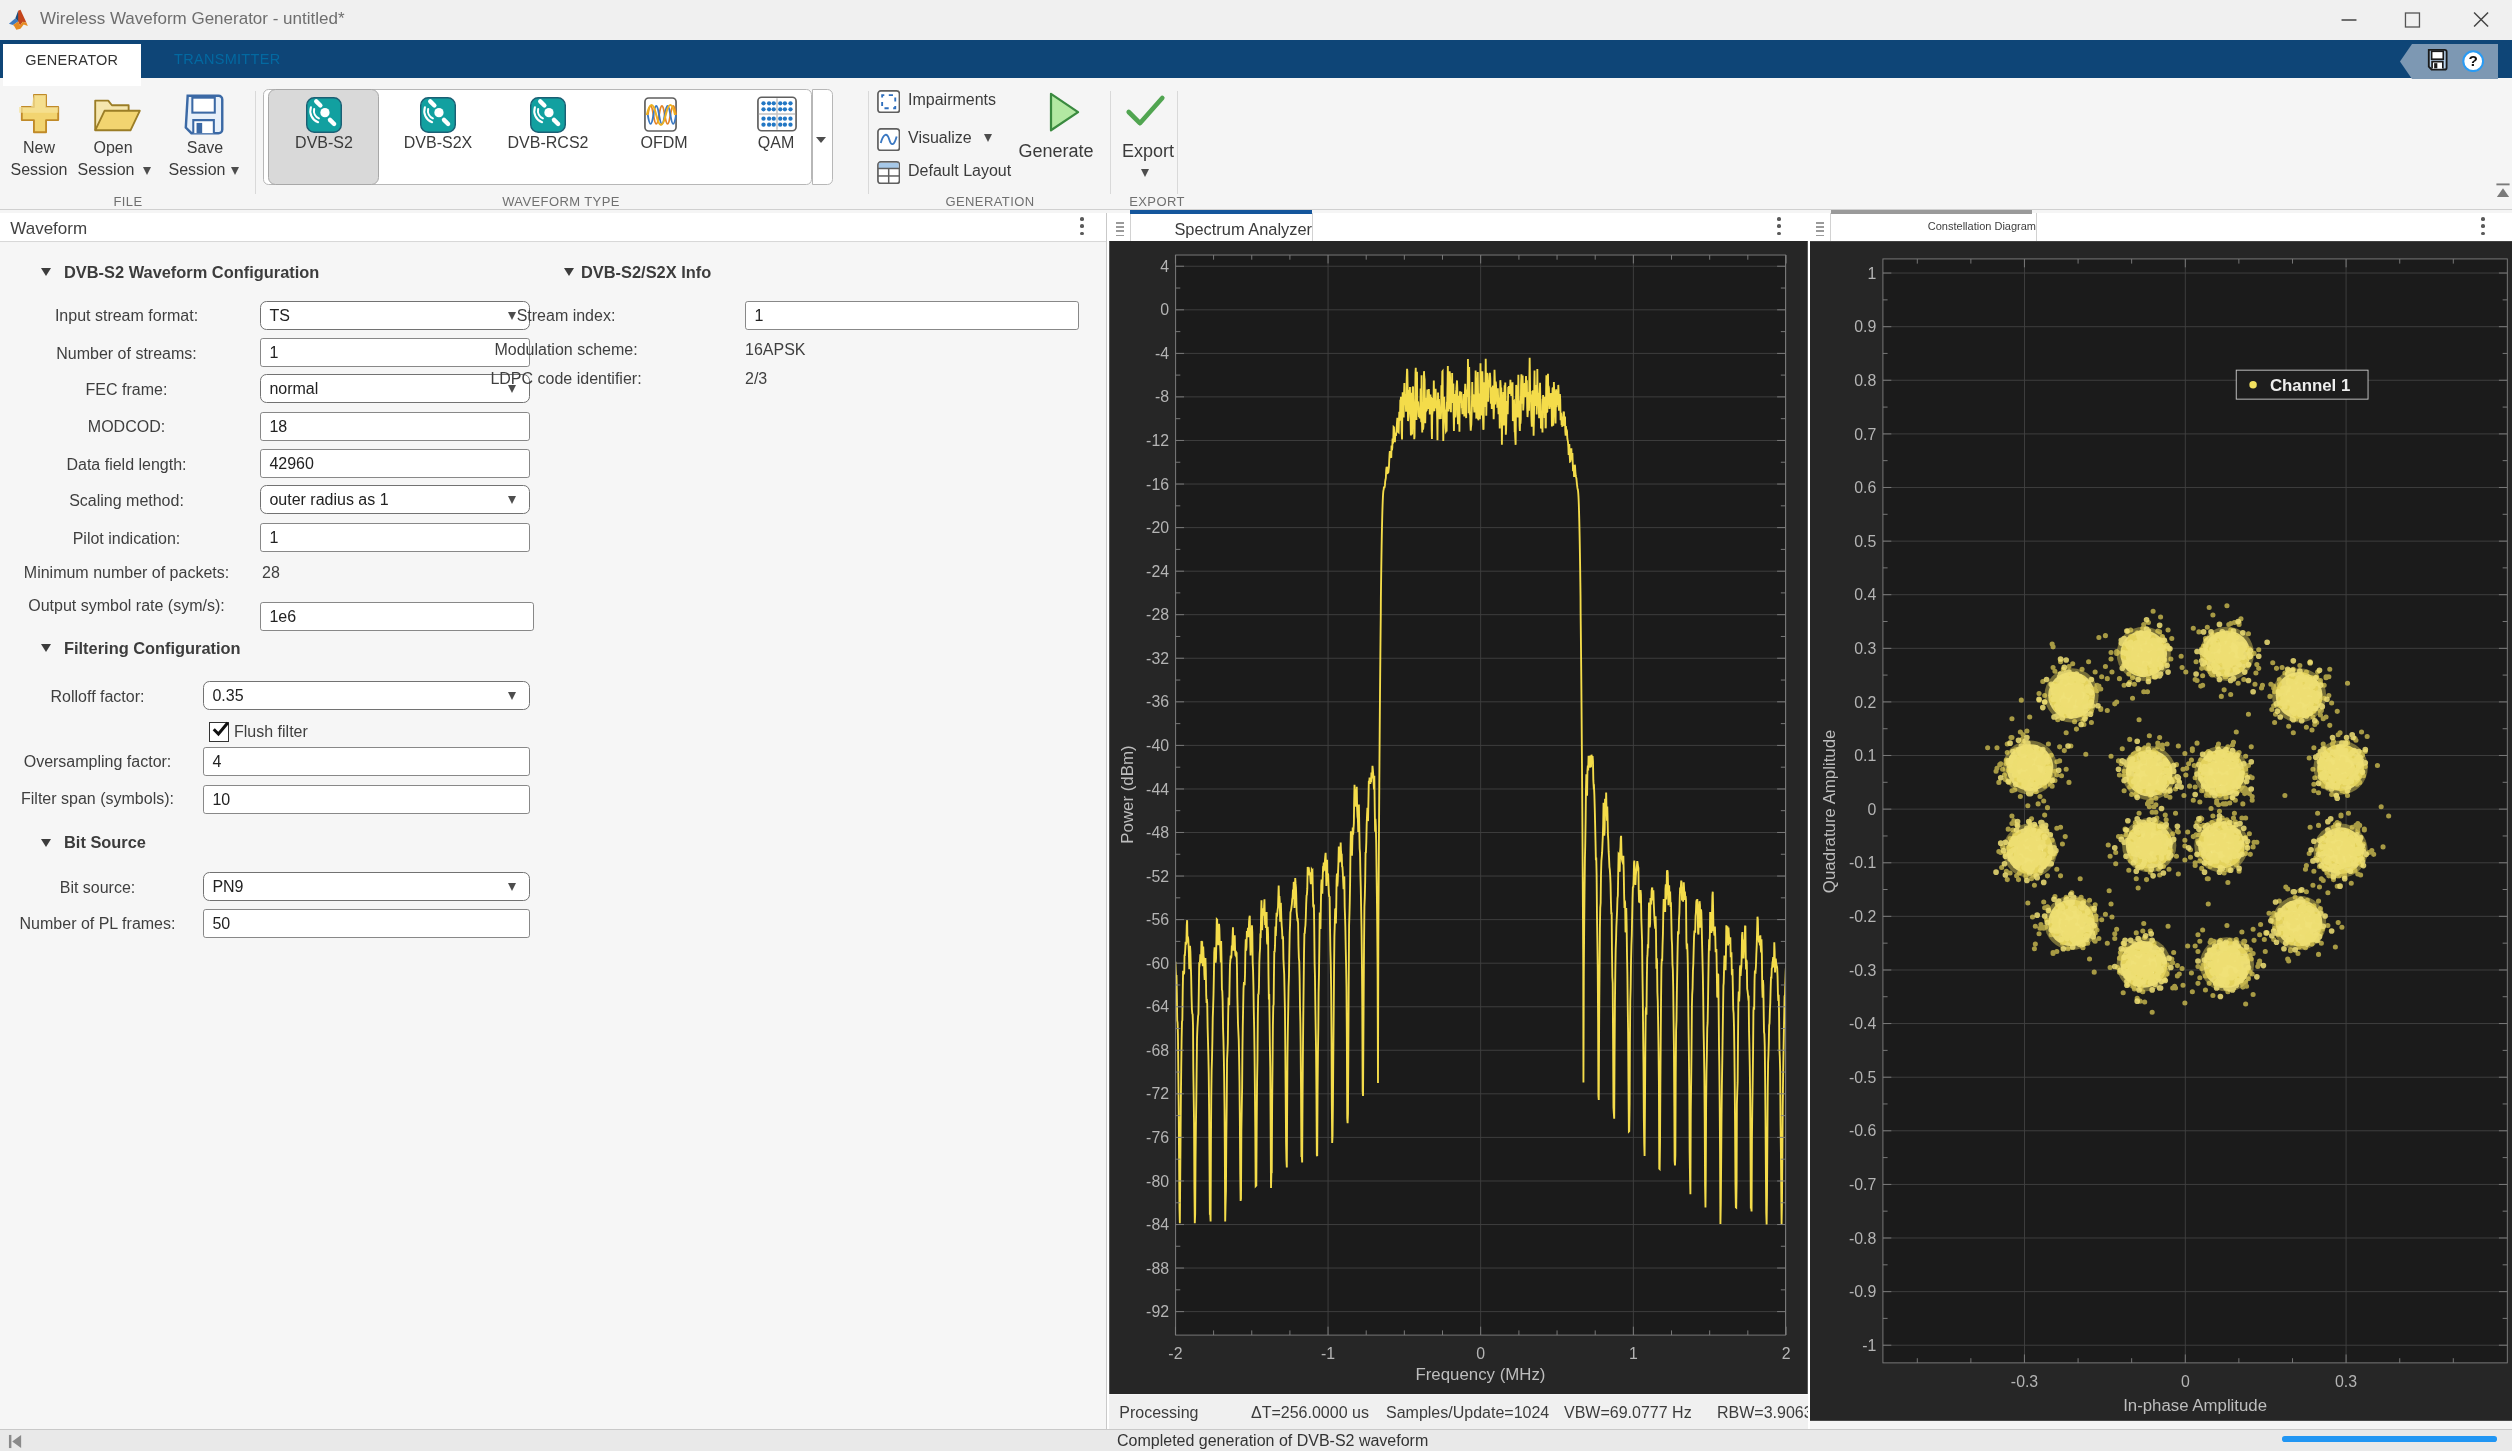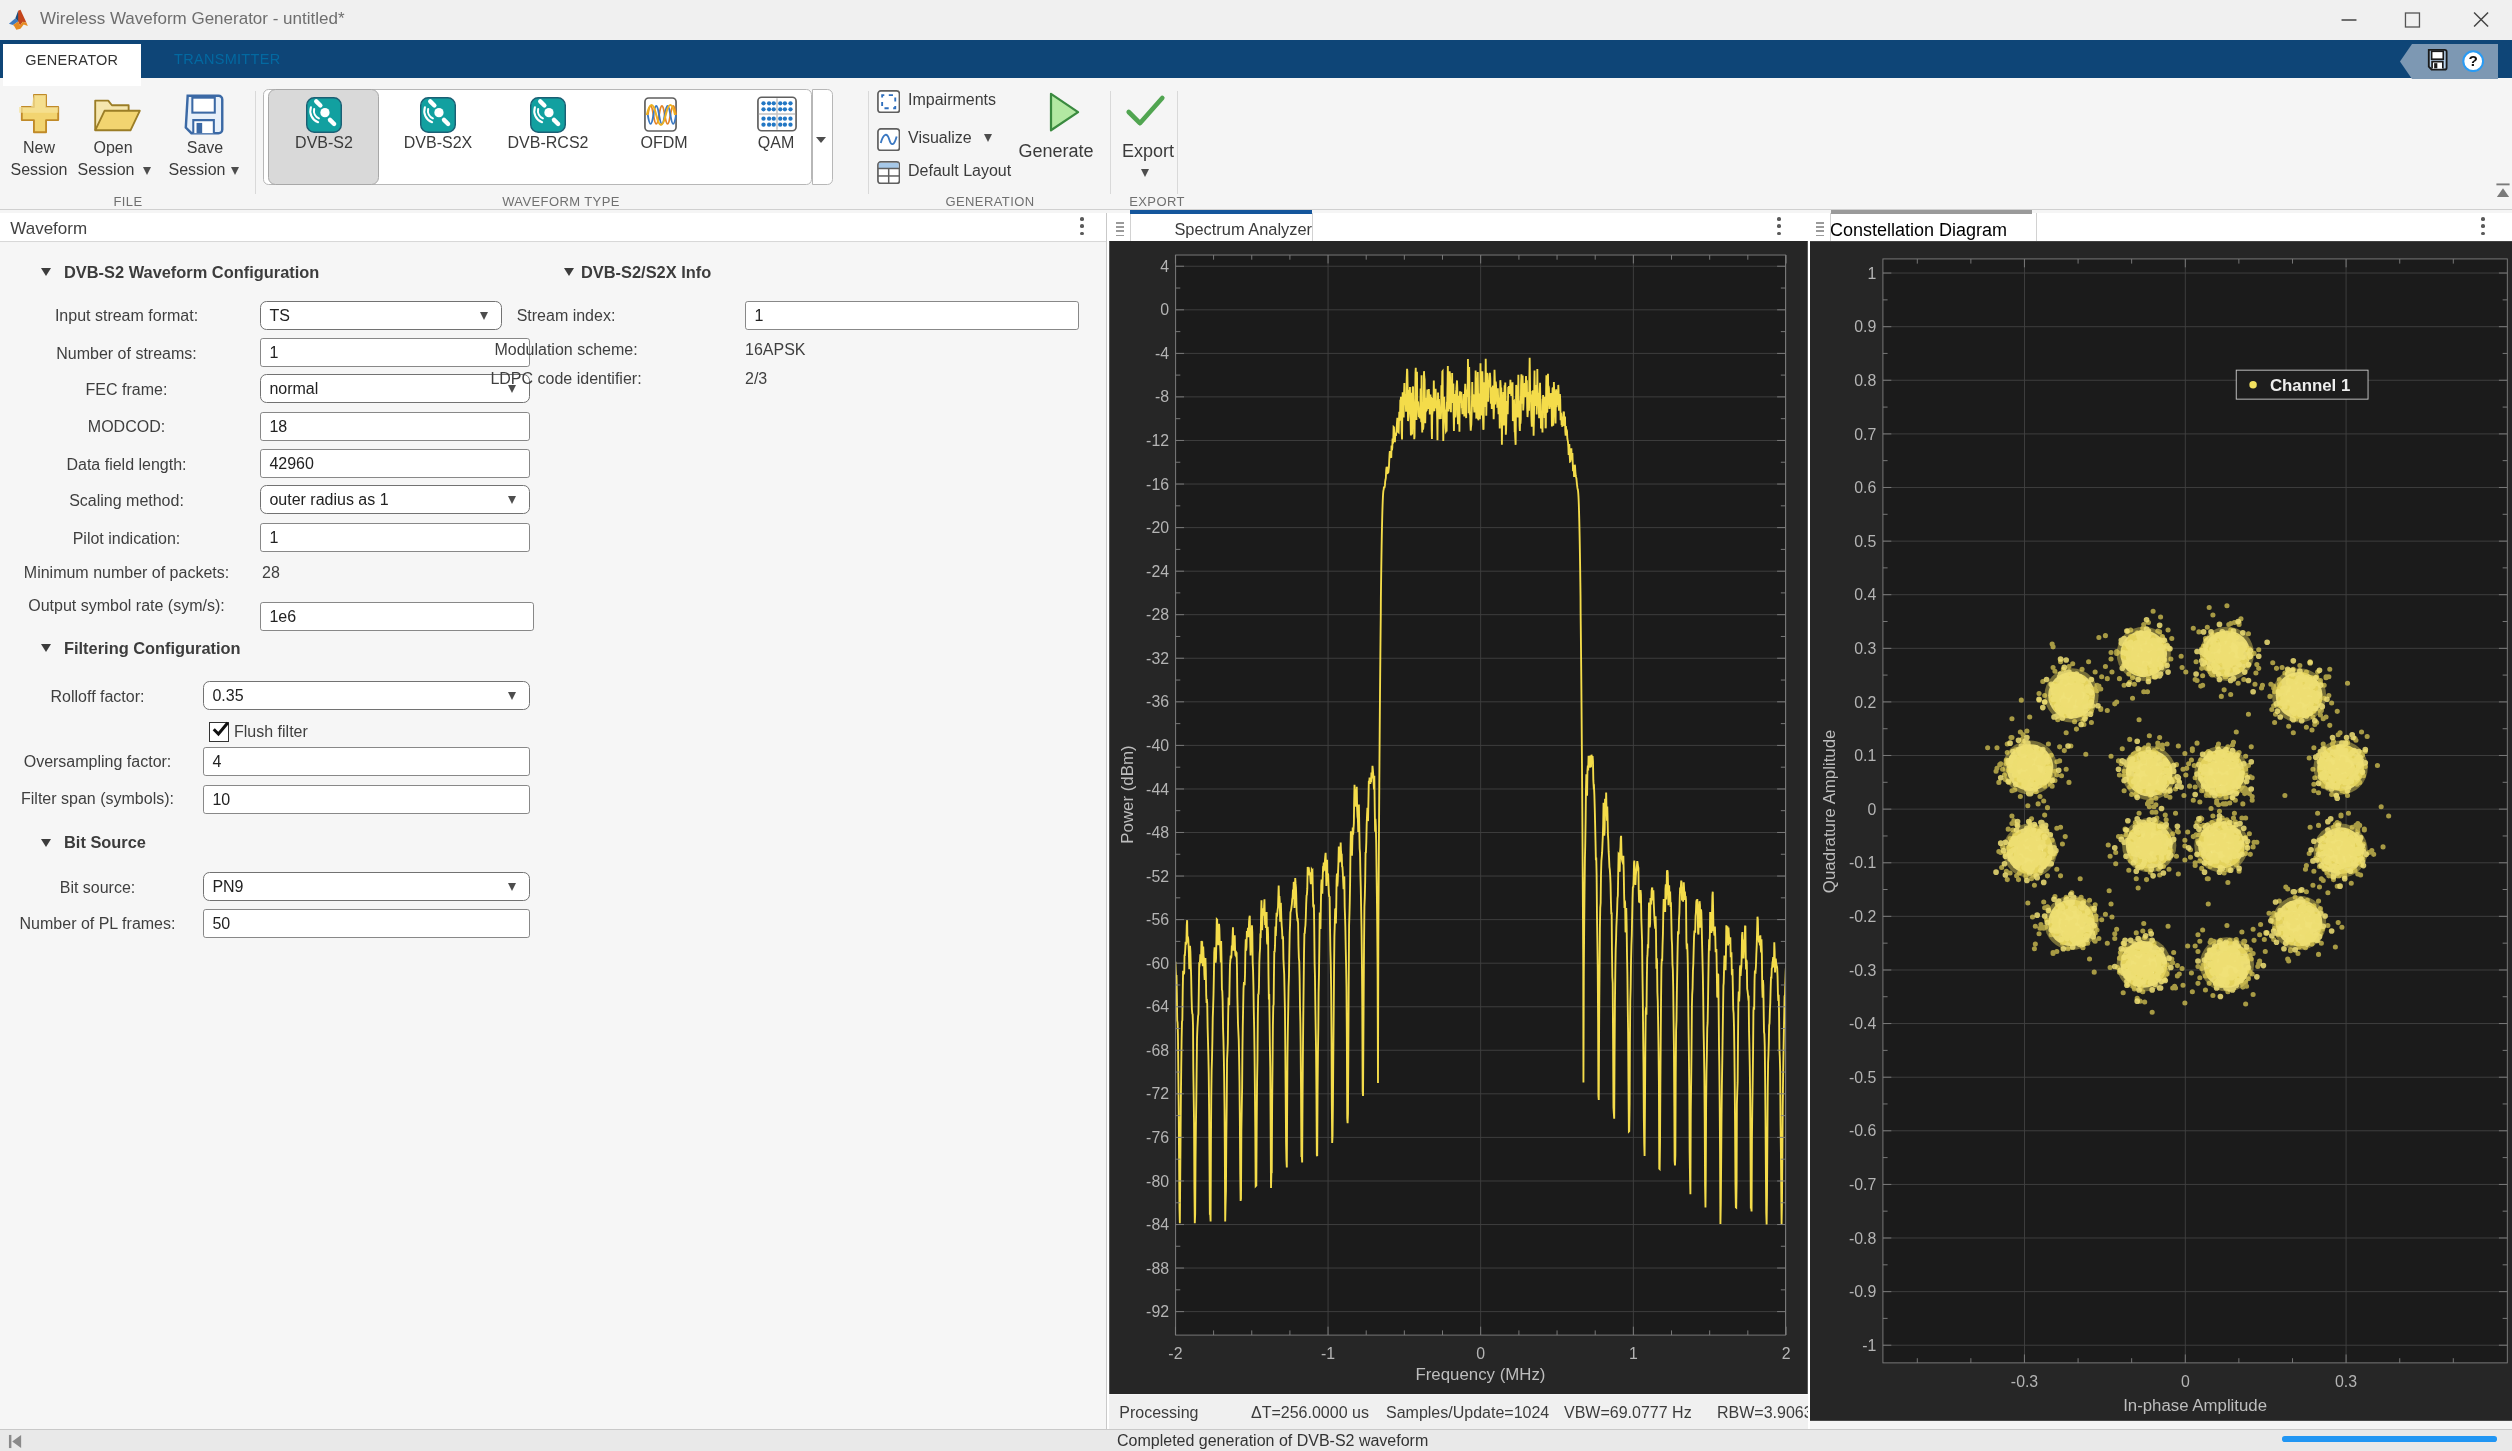--- a/index.html
+++ b/index.html
@@ -212,21 +212,21 @@
     <i></i>
     <i></i>
   </div>
 <div class="abs" style="left:0;top:243px;width:1106px;height:1186px;background:#f6f6f6"></div>
 <div class="abs" style="left:1106px;top:213px;width:0.9px;height:1216px;background:#c9c9c9"></div>
 <div class="abs" style="left:1107px;top:213px;width:1.9px;height:1216px;background:#fff"></div>
 
 <div class="tri" style="left:41px;top:268px"></div>
 <div class="sech" style="left:64px;top:263px">DVB-S2 Waveform Configuration</div>
 <div class="lbl ra" style="left:0;top:316px;width:253px">Input stream format:</div>
-<div class="field dd" style="left:260px;top:301px;width:242px">TS<span class="caret" style="right:13px;top:10.3px"></span></div>
+<div class="field dd" style="left:260px;top:301px;width:270px">TS<span class="caret" style="right:13px;top:10.3px"></span></div>
 <div class="lbl ra" style="left:0;top:354px;width:253px">Number of streams:</div>
 <div class="field ti" style="left:260px;top:338px;width:270px">1</div>
 <div class="lbl ra" style="left:0;top:390px;width:253px">FEC frame:</div>
 <div class="field dd" style="left:260px;top:374px;width:270px">normal<span class="caret" style="right:13px;top:10.3px"></span></div>
 <div class="lbl ra" style="left:0;top:427px;width:253px">MODCOD:</div>
 <div class="field ti" style="left:260px;top:412px;width:270px">18</div>
 <div class="lbl ra" style="left:0;top:465px;width:253px">Data field length:</div>
 <div class="field ti" style="left:260px;top:449px;width:270px">42960</div>
 <div class="lbl ra" style="left:0;top:501px;width:253px">Scaling method:</div>
 <div class="field dd" style="left:260px;top:485px;width:270px">outer radius as 1<span class="caret" style="right:13px;top:10.3px"></span></div>
@@ -296,21 +296,21 @@
 <div class="abs" style="left:1810px;top:213px;width:702px;height:29px;background:#fff;border-bottom:0.9px solid #c9c9c9"></div>
 <div class="abs grip" style="left:1816px;top:222px">
     <i></i>
     <i></i>
     <i></i>
     <i></i>
   </div>
 <div class="abs" style="left:1830px;top:213px;width:0.9px;height:29px;background:#d2d2d2"></div>
 <div class="abs" style="left:1831px;top:210px;width:201px;height:3.7px;background:#9a9a9a"></div>
 <div class="abs" style="left:2036px;top:213px;width:0.9px;height:29px;background:#d2d2d2"></div>
-<div class="abs" style="left:1830px;top:220px;width:206px;text-align:left;font-size:18px;color:#000000;white-space:nowrap">Constellation Diagram</div>
+<div class="abs" style="left:1830px;top:220px;width:206px;text-align:right;font-size:11px;color:#404040;white-space:nowrap">Constellation Diagram</div>
 <div class="dots3" style="left:2481px;top:217px">
     <i></i>
     <i></i>
     <i></i>
   </div>
 
 <svg width="699" height="1153" style="position:absolute;left:1109px;top:241px" viewBox="0 0 747 1233">
     <rect x="0" y="0" width="747" height="1233" fill="#262626"></rect>
     <rect x="71" y="15" width="652.2" height="1155" fill="#1b1b1b"></rect>
     <g stroke="#404040" stroke-width="1">

